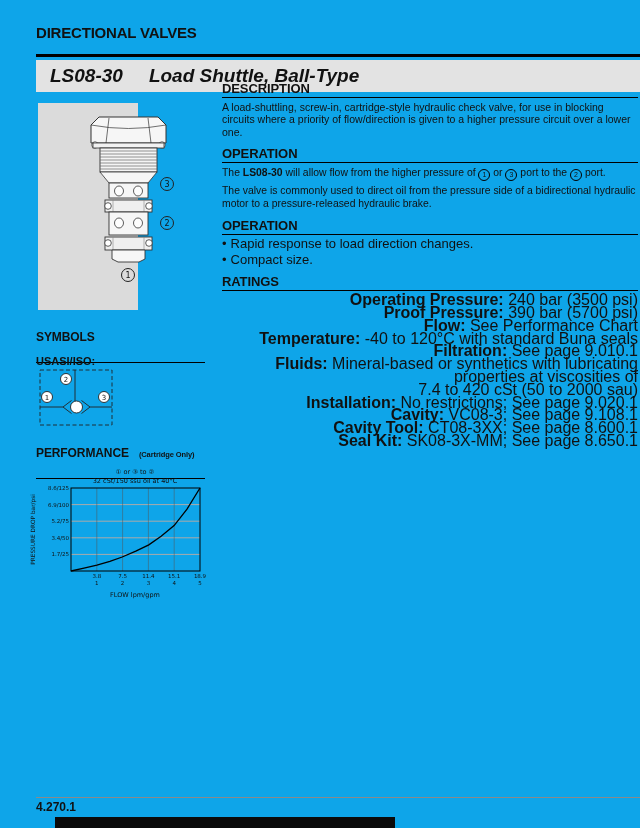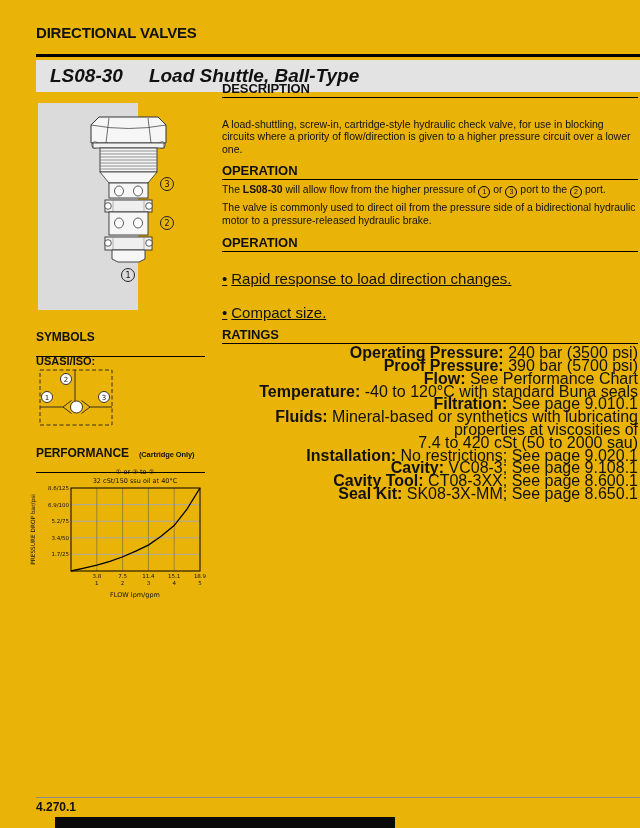--- a/index.html
+++ b/index.html
@@ -1,46 +1,46 @@
 <!DOCTYPE html>
 <html><head>
 <meta charset="utf-8">
 <style>
   html,body{margin:0;padding:0;background:#fff;}
   .page{
-    position:relative;width:640px;height:828px;background:#eab308;overflow:hidden;
+    position:relative;width:640px;height:828px;background:#0ea5e9;overflow:hidden;
     font-family:"Liberation Sans","DejaVu Sans",sans-serif;color:#111;
   }
   
   .cat-header{position:absolute;left:36px;top:24px;font-size:15px;font-weight:bold;letter-spacing:-0.2px;}
   .top-rule{position:absolute;left:36px;top:54px;width:604px;height:3px;background:#000;}
   .title-band{position:absolute;left:36px;top:60px;width:604px;height:32px;background:#e3e3e3;
     display:flex;align-items:center;}
   .title-band .model{font-size:19px;font-weight:bold;font-style:italic;margin-left:14px;}
   .title-band .prod{font-size:19px;font-weight:bold;font-style:italic;margin-left:26px;}
   
   .right-col{position:absolute;left:222px;top:81px;width:416px;}
   .sec-head{font-size:13px;font-weight:bold;border-bottom:1px solid #000;padding-bottom:1px;letter-spacing:-0.1px;}
-  .sec-body{font-size:10.5px;line-height:12.4px;margin-top:20px;}
+  .sec-body{font-size:10.5px;line-height:12.4px;margin-top:3px;}
   .sec{margin-bottom:8px;}
   .op-line{font-size:10.4px;line-height:13px;margin-top:3px;}
   .op-line + .op-line{margin-top:3px;}
   b.inl{font-weight:bold;}
   .circ{display:inline-block;width:10px;height:10px;border:1px solid #000;border-radius:50%;
     font-size:7px;line-height:10px;text-align:center;vertical-align:-1px;font-weight:normal;}
-  .feat{font-size:15px;line-height:12.5px;margin-top:21px;text-decoration:underline;}
+  .feat{font-size:13px;line-height:12.5px;margin-top:3px;}
   .feat .b{margin-right:4px;}
   .rt-row{font-size:16px;line-height:12.8px;text-align:right;}
   .rt-row .rl{font-weight:bold;}
   .rt-indent{padding-left:16px;}
   .ratings-list{margin-top:3px;}
   
   .abs{position:absolute;}
   .left-head{position:absolute;left:36px;width:169px;font-size:12px;font-weight:bold;
-    border-bottom:1px solid #000;padding-bottom:12px;letter-spacing:-0.1px;}
+    border-bottom:1px solid #000;padding-bottom:18px;letter-spacing:-0.1px;}
   .usasi{position:absolute;left:36px;top:355px;font-size:11px;font-weight:bold;}
   .perf-qual{font-size:7.5px;font-weight:bold;margin-left:10px;}
   svg{display:block;}
   svg text{font-family:"DejaVu Sans","Liberation Sans",sans-serif;fill:#111;}
   
   .foot-rule{position:absolute;left:36px;top:797px;width:604px;height:1px;background:#8a8a8a;}
   .page-num{position:absolute;left:36px;top:800px;font-size:12px;font-weight:bold;}
   .bottom-bar{position:absolute;left:55px;top:817px;width:340px;height:11px;background:#0a0a0a;}
 </style>
 </head>

